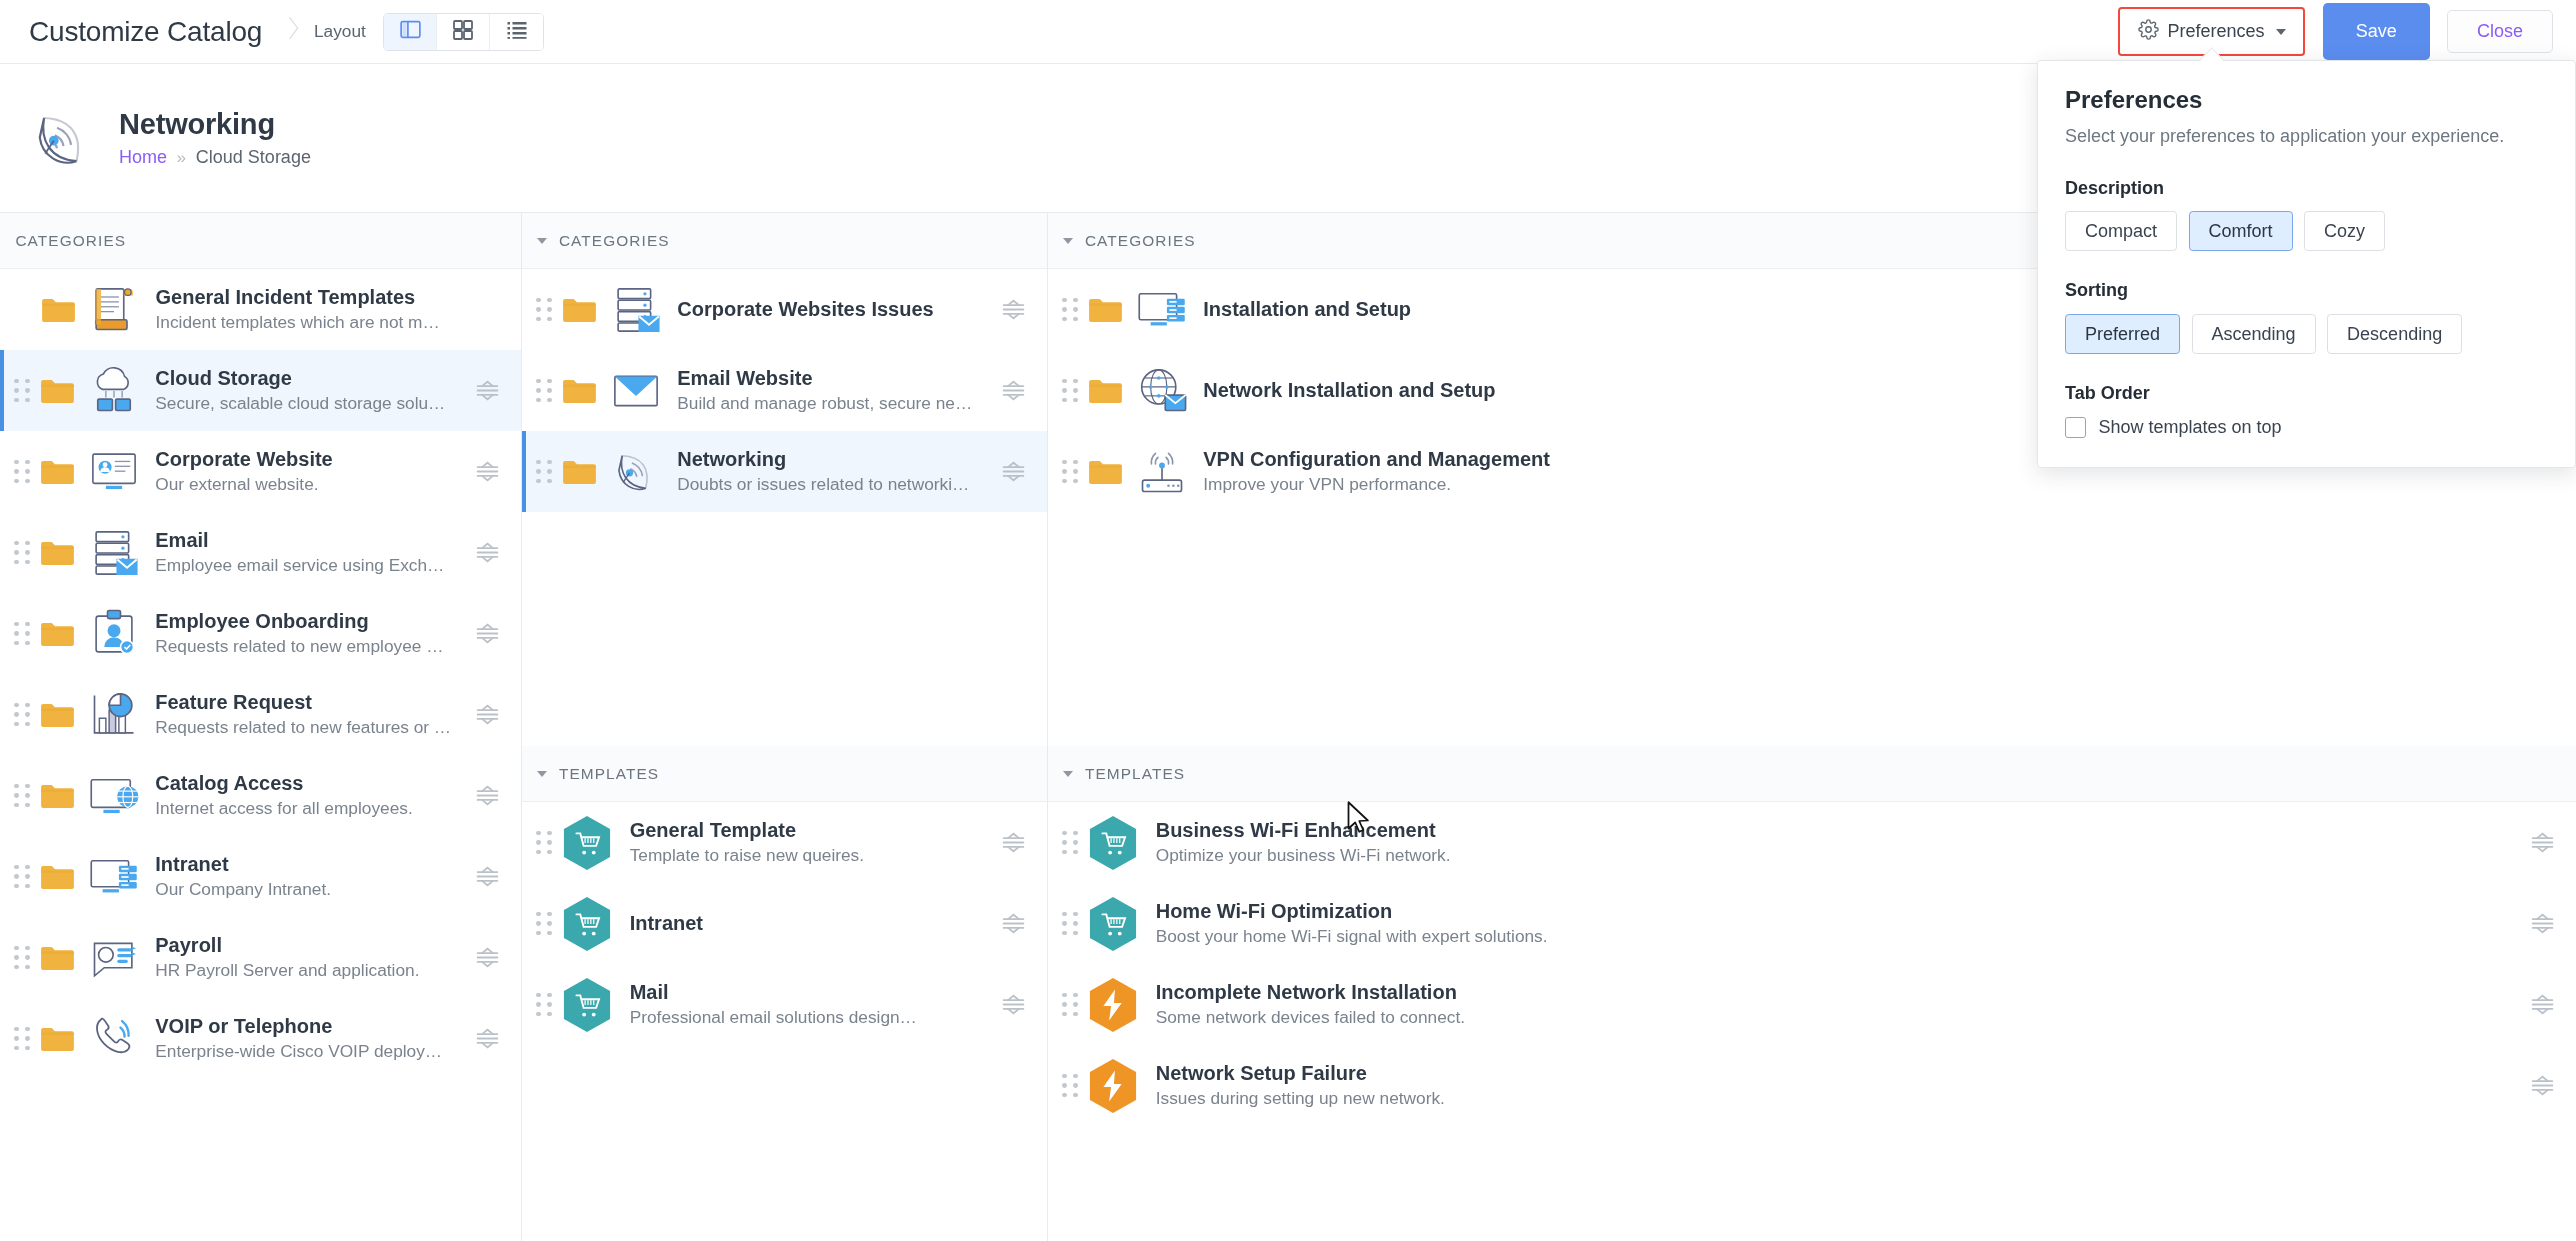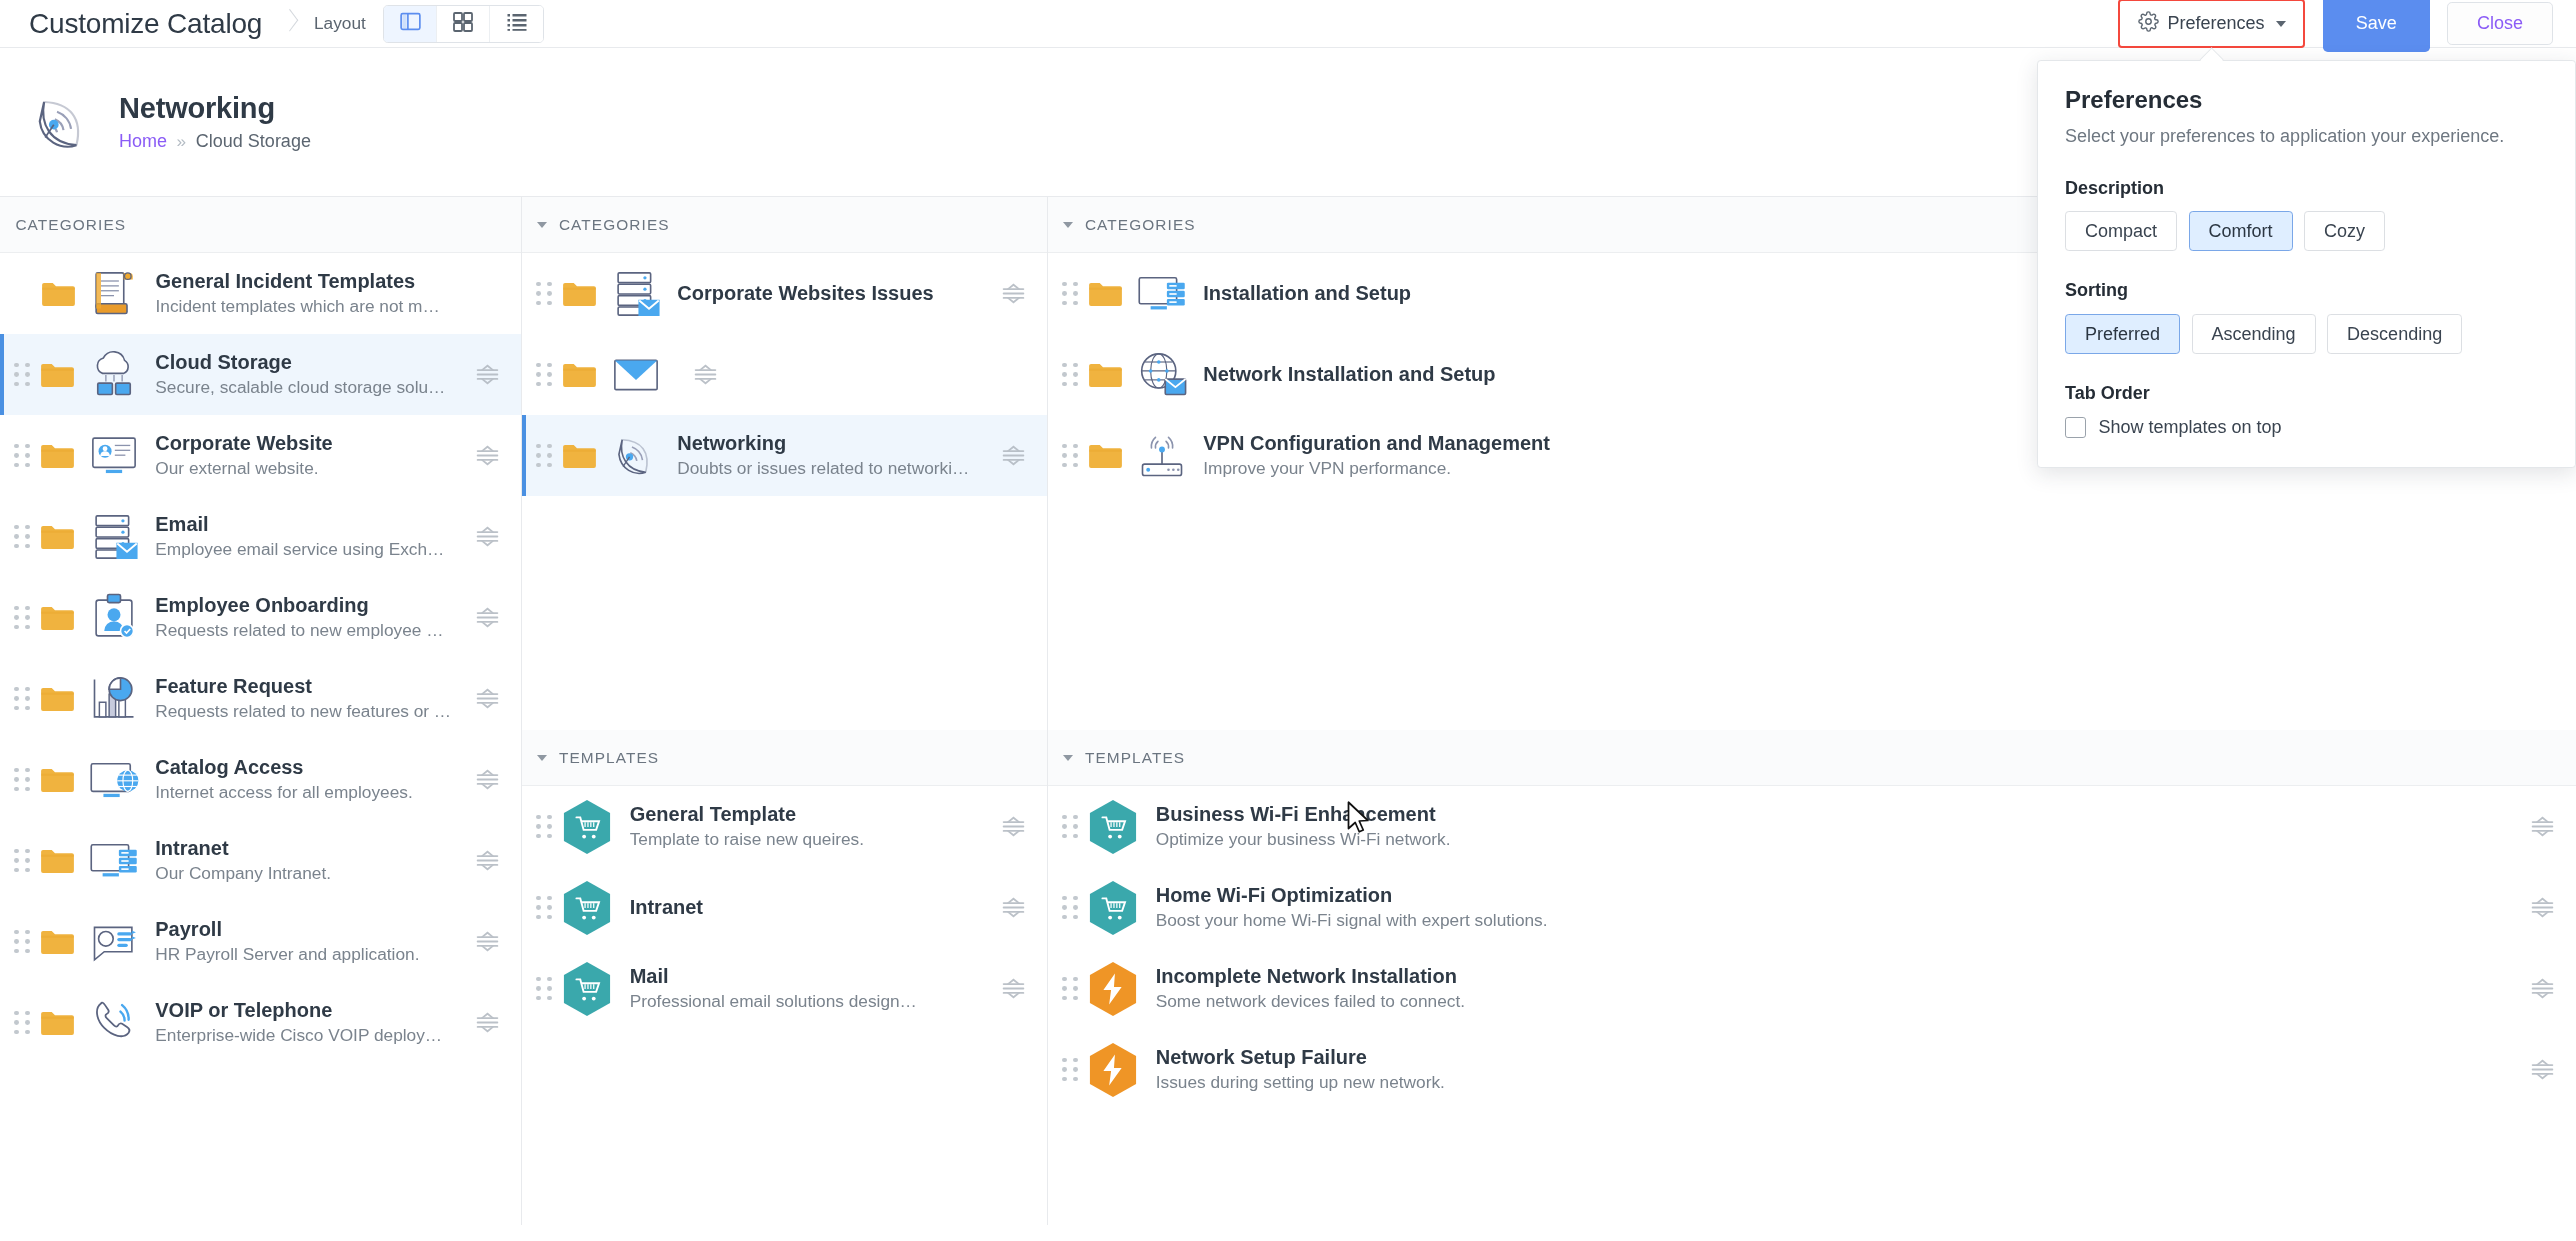--- a/index.html
+++ b/index.html
@@ -7,21 +7,21 @@
     width: 2576px; height: 1242px;
     font-family: "Liberation Sans", sans-serif;
     background: #ffffff;
     overflow: hidden;
     -webkit-font-smoothing: antialiased;
   }
 
   
   .topbar {
     position: relative;
-    height: 48px;
+    height: 64px;
     display: flex;
     align-items: center;
     padding: 0 23px 0 29px;
     background: #ffffff;
     border-bottom: 1px solid #e8eaed;
   }
   .app-title {
     font-size: 28px;
     color: #2f3a46;
     letter-spacing: -0.2px;
@@ -785,20 +785,24 @@
             <i></i>
           </span>
           <span class="folder-ico"><svg viewBox="0 0 36 28" width="35" height="27">
               <path d="M1 5a2 2 0 0 1 2-2h9l3.4 3.4H33a2 2 0 0 1 2 2V25a2 2 0 0 1-2 2H3a2 2 0 0 1-2-2z" fill="#f0b33f"></path>
               <path d="M1 8h34v2H1z" fill="#e8a62c" opacity=".45"></path>
             </svg></span>
           <span class="item-ico"><svg viewBox="0 0 64 64" width="52" height="52">
               <rect x="6" y="14" width="52" height="36" rx="1.5" fill="#fff" stroke="#5b6480" stroke-width="2"></rect>
               <path d="M6 14h52L32 38z" fill="#4aa8ef"></path>
             </svg></span>
+          <span class="row-text">
+      <span class="row-title">Email Website</span>
+      <span class="row-desc">Build and manage robust, secure ne…</span>
+    </span>
           <span class="sort-handle"><svg viewBox="0 0 30 30" width="33" height="33" fill="none" stroke="#b0b7bf" stroke-width="1.6" stroke-linecap="round">
     <path d="M6 11h18"></path>
               <path d="M6 15h18"></path>
               <path d="M6 19h18"></path>
     <path d="M10 11l5-4 5 4" fill="none"></path>
               <path d="M10 19l5 4 5-4" fill="none"></path>
   </svg></span>
         </div>
         <div class="row selected">
           <span class="drag-dots">

